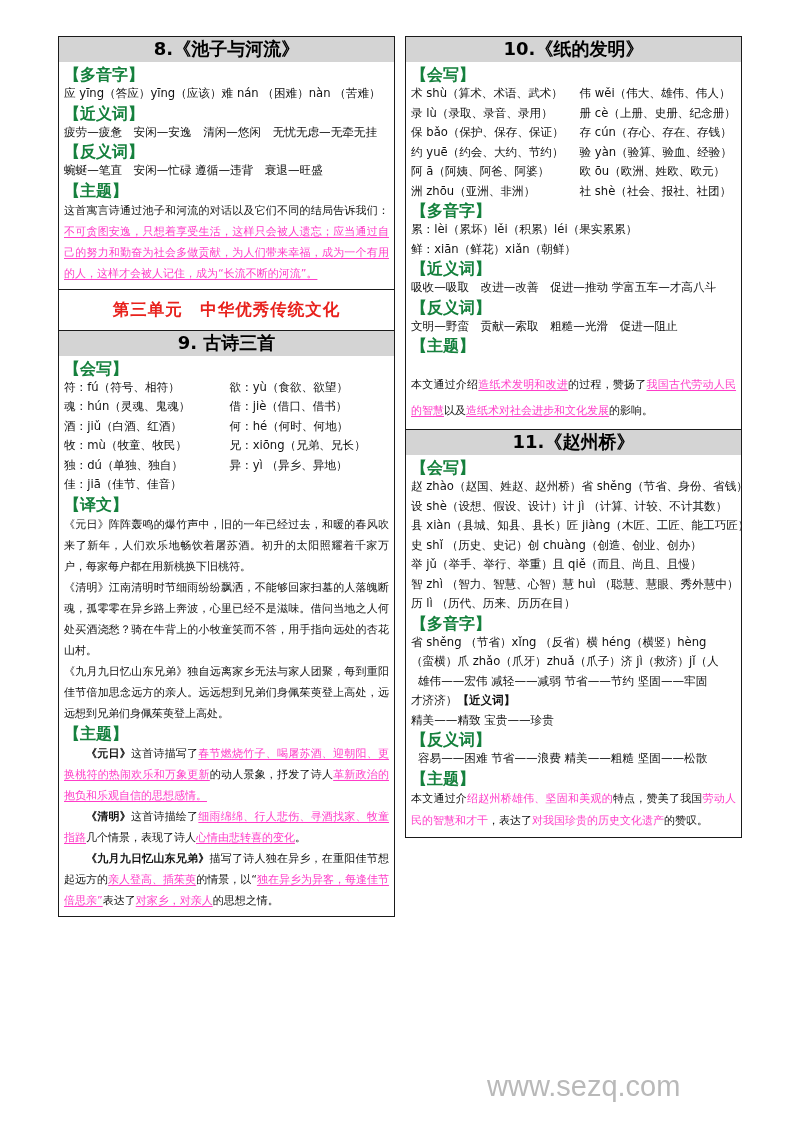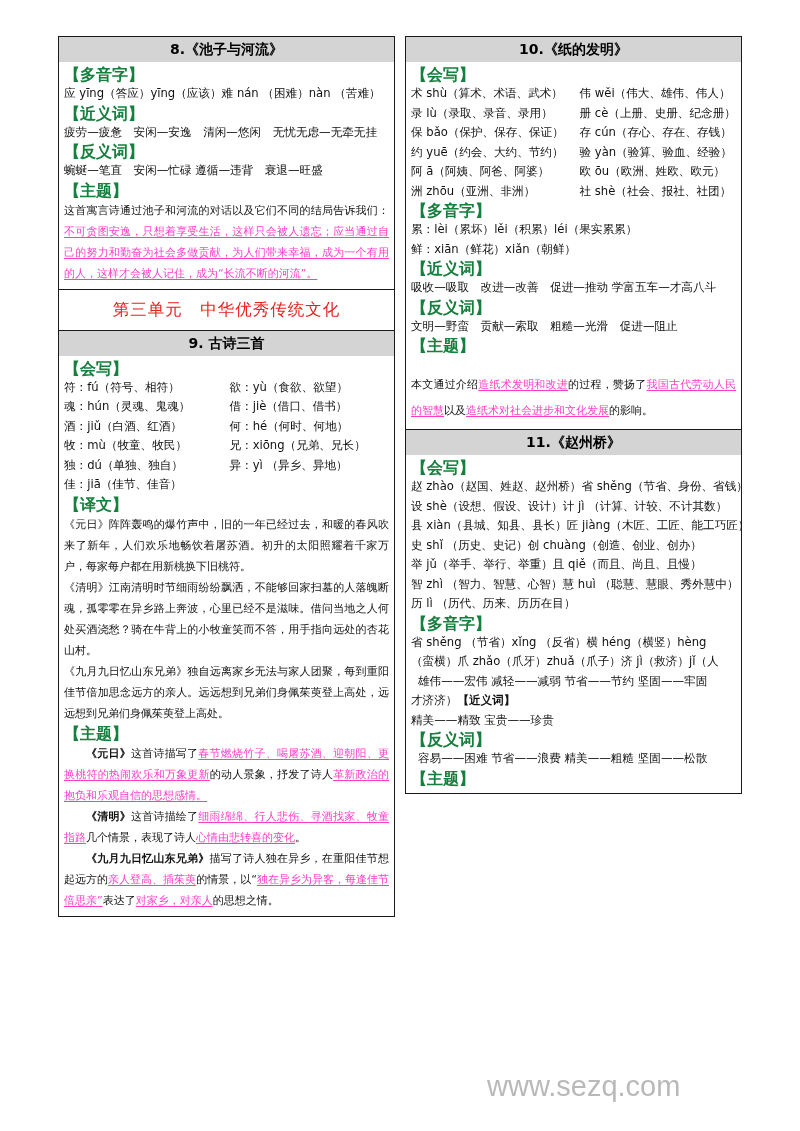--- a/index.html
+++ b/index.html
@@ -25,30 +25,30 @@
     box-sizing:border-box;
   }
   .block{ border-bottom:1px solid #1a1a1a; }
   .block:last-child{ border-bottom:none; }
   .pad{ padding:2px 5px 5px 5px; }
 
   .sec-head{
     background:#d4d4d4;
     text-align:center;
     font-weight:bold;
-    font-size:14px;
+    font-size:18px;
     line-height:20px;
     padding:2px 0 3px 0;
     color:#000;
     border-bottom:1px solid #ffffff;
   }
   .unit-head{
     text-align:center;
     color:#e8211c;
-    font-weight:normal;
+    font-weight:bold;
     font-size:16.5px;
     letter-spacing:1px;
     padding:9px 0 9px 0;
     background:#fff;
   }
   .lbl{
     font-weight:bold;
     font-size:16px;
     line-height:18px;
     color:#15803d;
@@ -198,19 +198,20 @@
         <div class="lbl">【多音字】</div>
         <div class="line">省 shěng （节省）xǐng （反省）横 héng（横竖）hèng</div>
         <div class="line">（蛮横）爪 zhǎo（爪牙）zhuǎ（爪子）济 jì（救济）jǐ（人</div>
         <div class="line" style="text-indent:0.6em;">雄伟——宏伟 减轻——减弱 节省——节约 坚固——牢固</div>
 
         <div class="line"><span>才济济）</span><b>【近义词】</b></div>
         <div class="line">精美——精致 宝贵——珍贵</div>
         <div class="lbl">【反义词】</div>
         <div class="line" style="text-indent:0.6em;">容易——困难 节省——浪费 精美——粗糙 坚固——松散</div>
         <div class="lbl">【主题】</div>
+        <div class="para" style="line-height:22px;"><span>本文通过介</span><span class="hl2">绍赵州桥雄伟、坚固和美观的</span><span>特点，赞美了我国</span><span class="hl2">劳动人民的智慧和才干</span><span>，表达了</span><span class="hl2">对我国珍贵的历史文化遗产</span><span>的赞叹。</span></div>
       </div>
     </div>
 
   </div>
 </div>
 
 <div class="wm">www.sezq.com</div>
 
 </body></html>

